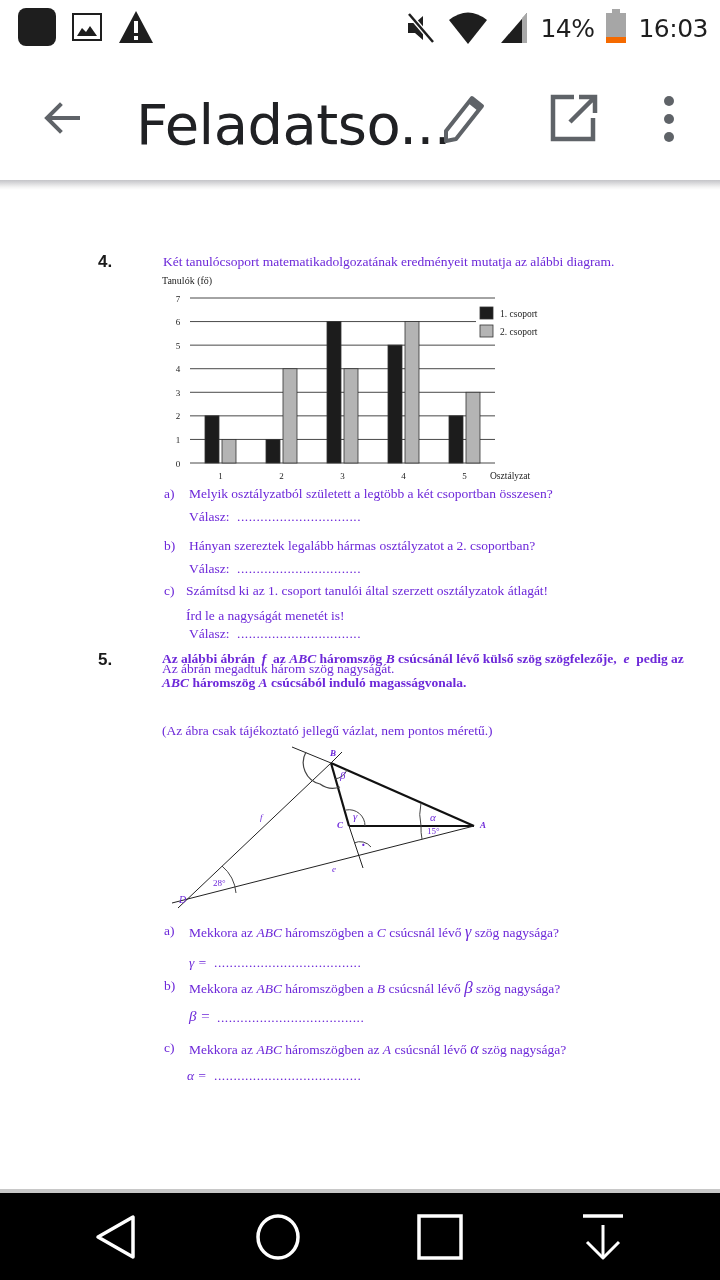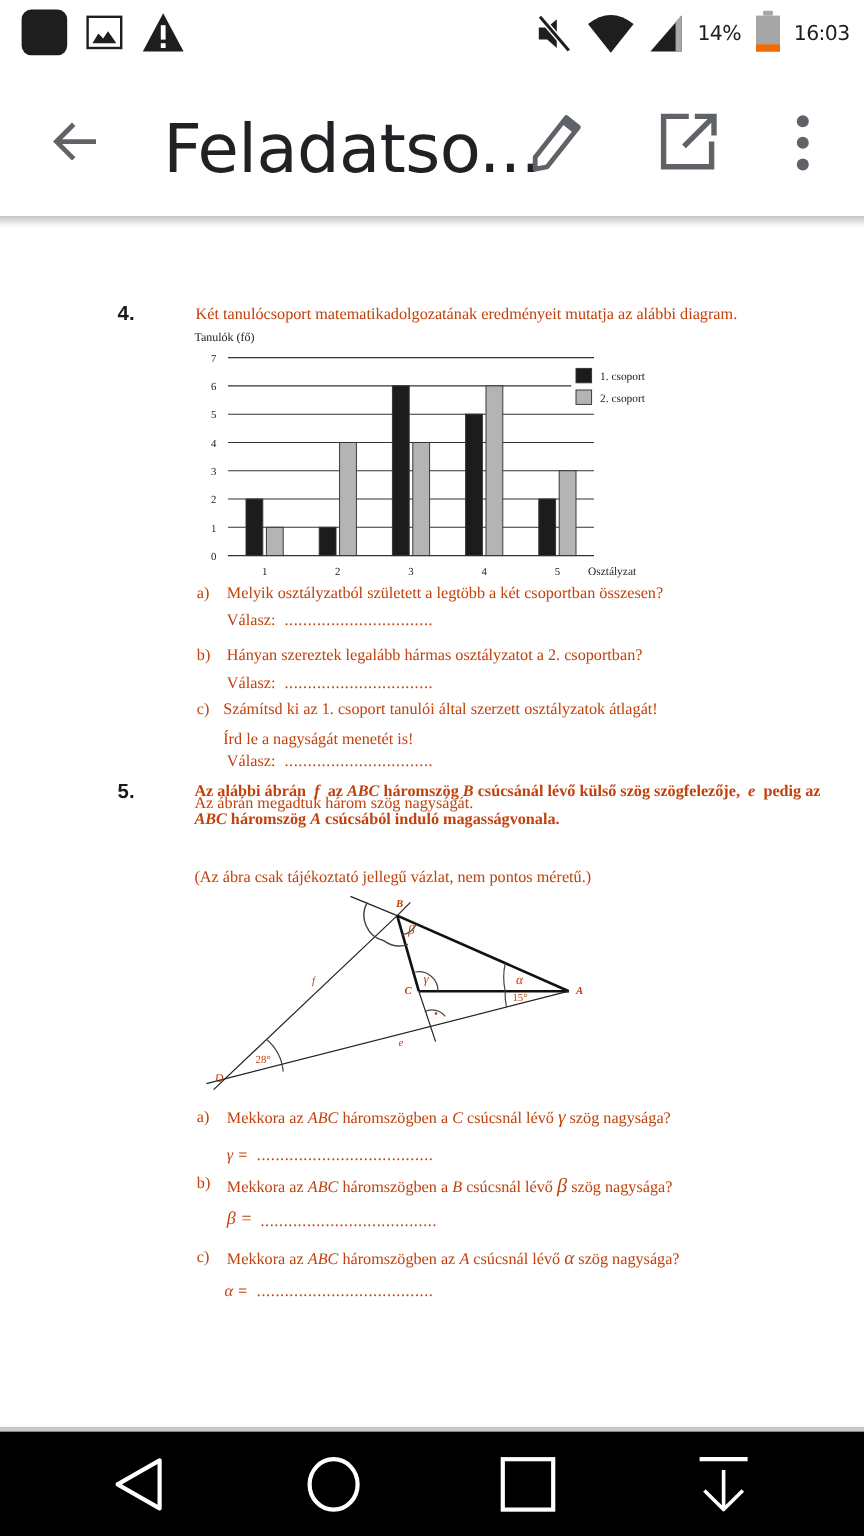--- a/index.html
+++ b/index.html
@@ -6,35 +6,35 @@
   html, body { width: 720px; height: 1280px; overflow: hidden; background: #fff; }
   body { position: relative; font-family: "Liberation Serif", serif; color: #1a1a1a; }
 
   
   .statusbar { position: absolute; top: 0; left: 0; width: 720px; height: 56px; background: #fff; }
   .sb-left { position: absolute; left: 18px; top: 8px; display: flex; align-items: center; gap: 16px; }
   .sb-app { width: 38px; height: 38px; background: #1e1e1e; border-radius: 8px; }
   .sb-img { width: 30px; height: 28px; border: 2px solid #1e1e1e; position: relative; }
   .sb-img svg { position: absolute; left: 2px; top: 4px; }
   .sb-right { position: absolute; right: 12px; top: 8px; height: 40px; display: flex; align-items: center; gap: 12px; }
-  .sb-text { font-family: "DejaVu Sans", sans-serif; font-size: 17px; color: #1e1e1e; letter-spacing: -0.5px; }
+  .sb-text { font-family: "DejaVu Sans", sans-serif; font-size: 25px; color: #1e1e1e; letter-spacing: -0.5px; }
   .battery { width: 20px; height: 30px; background: #a6a6a6; position: relative; }
   .battery::before { content: ""; position: absolute; top: -4px; left: 6px; width: 8px; height: 4px; background: #a6a6a6; }
   .battery .fill { position: absolute; bottom: 0; left: 0; width: 20px; height: 6px; background: #f56a00; }
 
   
   .appbar { position: absolute; top: 56px; left: 0; width: 720px; height: 124px; background: #fff; }
   .appbar-shadow { position: absolute; top: 180px; left: 0; width: 720px; height: 10px; background: linear-gradient(#c4c4c8, #f3f3f3 70%, #fff); }
   .ab-back { position: absolute; left: 38px; top: 38px; width: 48px; height: 48px; }
   .ab-title { position: absolute; left: 136px; top: 36px; font-family: "DejaVu Sans", sans-serif; font-size: 56px; color: #202124; letter-spacing: -0.5px; }
   .ab-edit { position: absolute; left: 440px; top: 36px; width: 50px; height: 52px; }
   .ab-open { position: absolute; left: 548px; top: 36px; width: 52px; height: 52px; }
   .ab-more { position: absolute; left: 655px; top: 38px; width: 28px; height: 50px; }
   .qnum { position: absolute; font-family: "Liberation Sans", sans-serif; font-size: 17px; font-weight: bold; color: #1a1a1a; }
-  .t { position: absolute; font-size: 13.5px; white-space: nowrap; color: #c2410c; }
+  .t { position: absolute; font-size: 13.5px; white-space: nowrap; color: #6d28d9; }
   .small { font-size: 10px; }
   .i { font-style: italic; }
   .dots { letter-spacing: 0.5px; }
 
   
   .chart-svg { position: absolute; left: 150px; top: 270px; }
 
   
   .geo-svg { position: absolute; left: 0; top: 0; pointer-events: none; }
 

